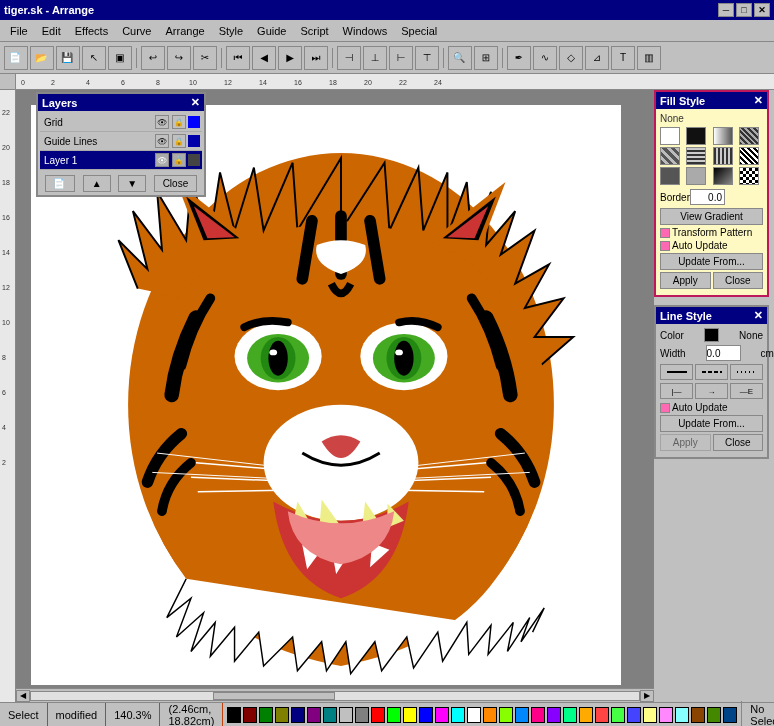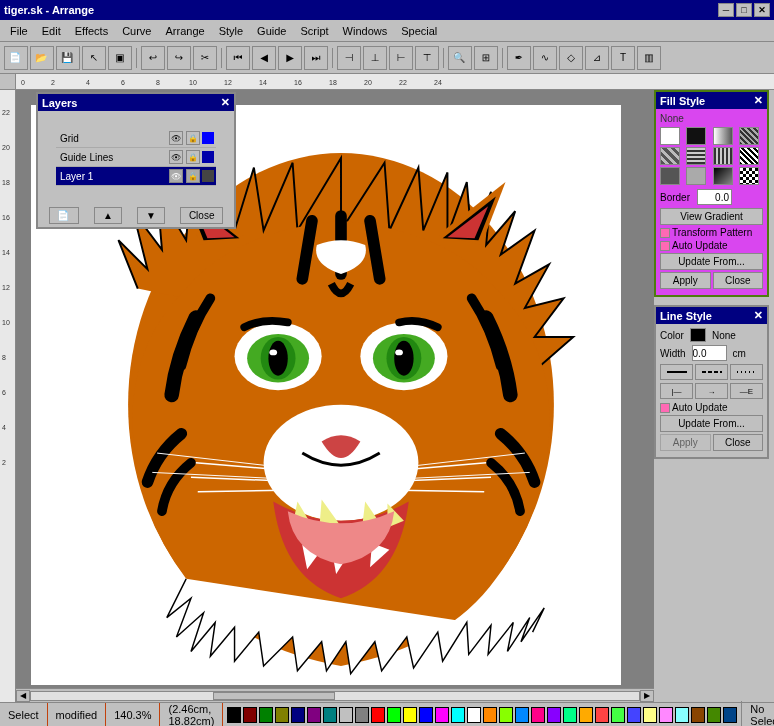--- a/index.html
+++ b/index.html
@@ -84,21 +84,21 @@
       position: absolute;
       top: 0; left: 16px; right: 0; bottom: 0;
       background: #808080;
     }
 
     
     .layers-panel {
       position: absolute;
       top: 2px;
       left: 20px;
-      width: 200px;
+      width: 170px;
       background: #c0c0c0;
       border: 2px solid #888;
       z-index: 10;
     }
     .layers-title {
       background: #000080;
       color: white;
       padding: 2px 4px;
       display: flex;
       justify-content: space-between;
@@ -114,39 +114,39 @@
     .layer-color-blue2 { width: 12px; height: 12px; background: #0000aa; }
     .layers-toolbar { display: flex; justify-content: space-around; padding: 3px; }
     .layers-btn { padding: 2px 8px; background: #c0c0c0; border: 1px solid #888; cursor: pointer; font-size: 10px; }
 
     
     .fill-panel {
       position: absolute;
       top: 2px;
       right: 0;
       width: 115px;
-      background: #d946ef;
-      border: 2px solid #4d7c0f;
+      background: #fef9c3;
+      border: 2px solid #be185d;
       z-index: 10;
     }
     .fill-title {
       background: #000080;
       color: white;
       padding: 2px 4px;
       display: flex;
       justify-content: space-between;
       align-items: center;
       font-size: 11px;
       font-weight: bold;
     }
     .fill-content { padding: 4px; }
     .fill-none-label { font-size: 10px; color: #333; margin-bottom: 3px; }
     .fill-swatches { display: grid; grid-template-columns: repeat(4, 1fr); gap: 2px; margin-bottom: 4px; }
     .fill-swatch { width: 20px; height: 18px; border: 1px solid #888; cursor: pointer; }
-    .fill-border-row { display: flex; align-items: center; gap: 7px; font-size: 10px; margin-bottom: 3px; }
+    .fill-border-row { display: flex; align-items: center; gap: 0; font-size: 10px; margin-bottom: 3px; }
     .fill-input { width: 35px; height: 16px; border: 1px solid #888; background: white; font-size: 10px; text-align: right; padding-right: 2px; }
     .fill-btn { width: 100%; padding: 2px; background: #c0c0c0; border: 1px solid #888; cursor: pointer; font-size: 10px; margin-bottom: 2px; text-align: center; }
     .fill-row { display: flex; align-items: center; gap: 2px; font-size: 10px; margin-bottom: 2px; }
     .pink-square { width: 10px; height: 10px; background: #ff69b4; border: 1px solid #888; }
 
     
     .line-panel {
       position: absolute;
       bottom: 2px;
       right: 0;
@@ -159,21 +159,21 @@
       background: #000080;
       color: white;
       padding: 2px 4px;
       display: flex;
       justify-content: space-between;
       align-items: center;
       font-size: 11px;
       font-weight: bold;
     }
     .line-content { padding: 4px; }
-    .line-row { display: flex; align-items: center; gap: 6px; font-size: 10px; margin-bottom: 3px; }
+    .line-row { display: flex; align-items: center; gap: 20px; font-size: 10px; margin-bottom: 3px; }
     .line-color-swatch { width: 16px; height: 14px; background: black; border: 1px solid #888; }
     .line-input { width: 35px; height: 16px; border: 1px solid #888; background: white; font-size: 10px; }
     .line-styles { display: flex; gap: 2px; margin-bottom: 3px; }
     .line-style-btn { flex: 1; height: 16px; background: #c0c0c0; border: 1px solid #888; cursor: pointer; display: flex; align-items: center; justify-content: center; }
     .line-end-row { display: flex; gap: 2px; margin-bottom: 3px; }
     .line-end-btn { flex: 1; height: 16px; background: #c0c0c0; border: 1px solid #888; cursor: pointer; font-size: 8px; display: flex; align-items: center; justify-content: center; }
 
     
     .status-bar {
       position: absolute;
@@ -396,21 +396,21 @@
       <path d="M 285 155 Q 310 145 335 155 Q 340 175 310 185 Q 280 175 285 155Z" fill="white"></path>
 
       <path d="M 300 195 Q 310 215 320 195" stroke="black" stroke-width="8" fill="none"></path>
     </svg>
 
     <div class="layers-panel">
       <div class="layers-title">
         <span>Layers</span>
         <span style="cursor:pointer;">✕</span>
       </div>
-      <div style="padding: 18px;">
+      <div style="padding: 2px;">
 
         <div class="layers-row">
           <span class="layers-row-name">Grid</span>
           <div style="display:flex;gap:1px;align-items:center;">
             <div class="layer-icon">👁</div>
             <div class="layer-icon">🔒</div>
             <div class="layer-color-blue"></div>
           </div>
         </div>
 

